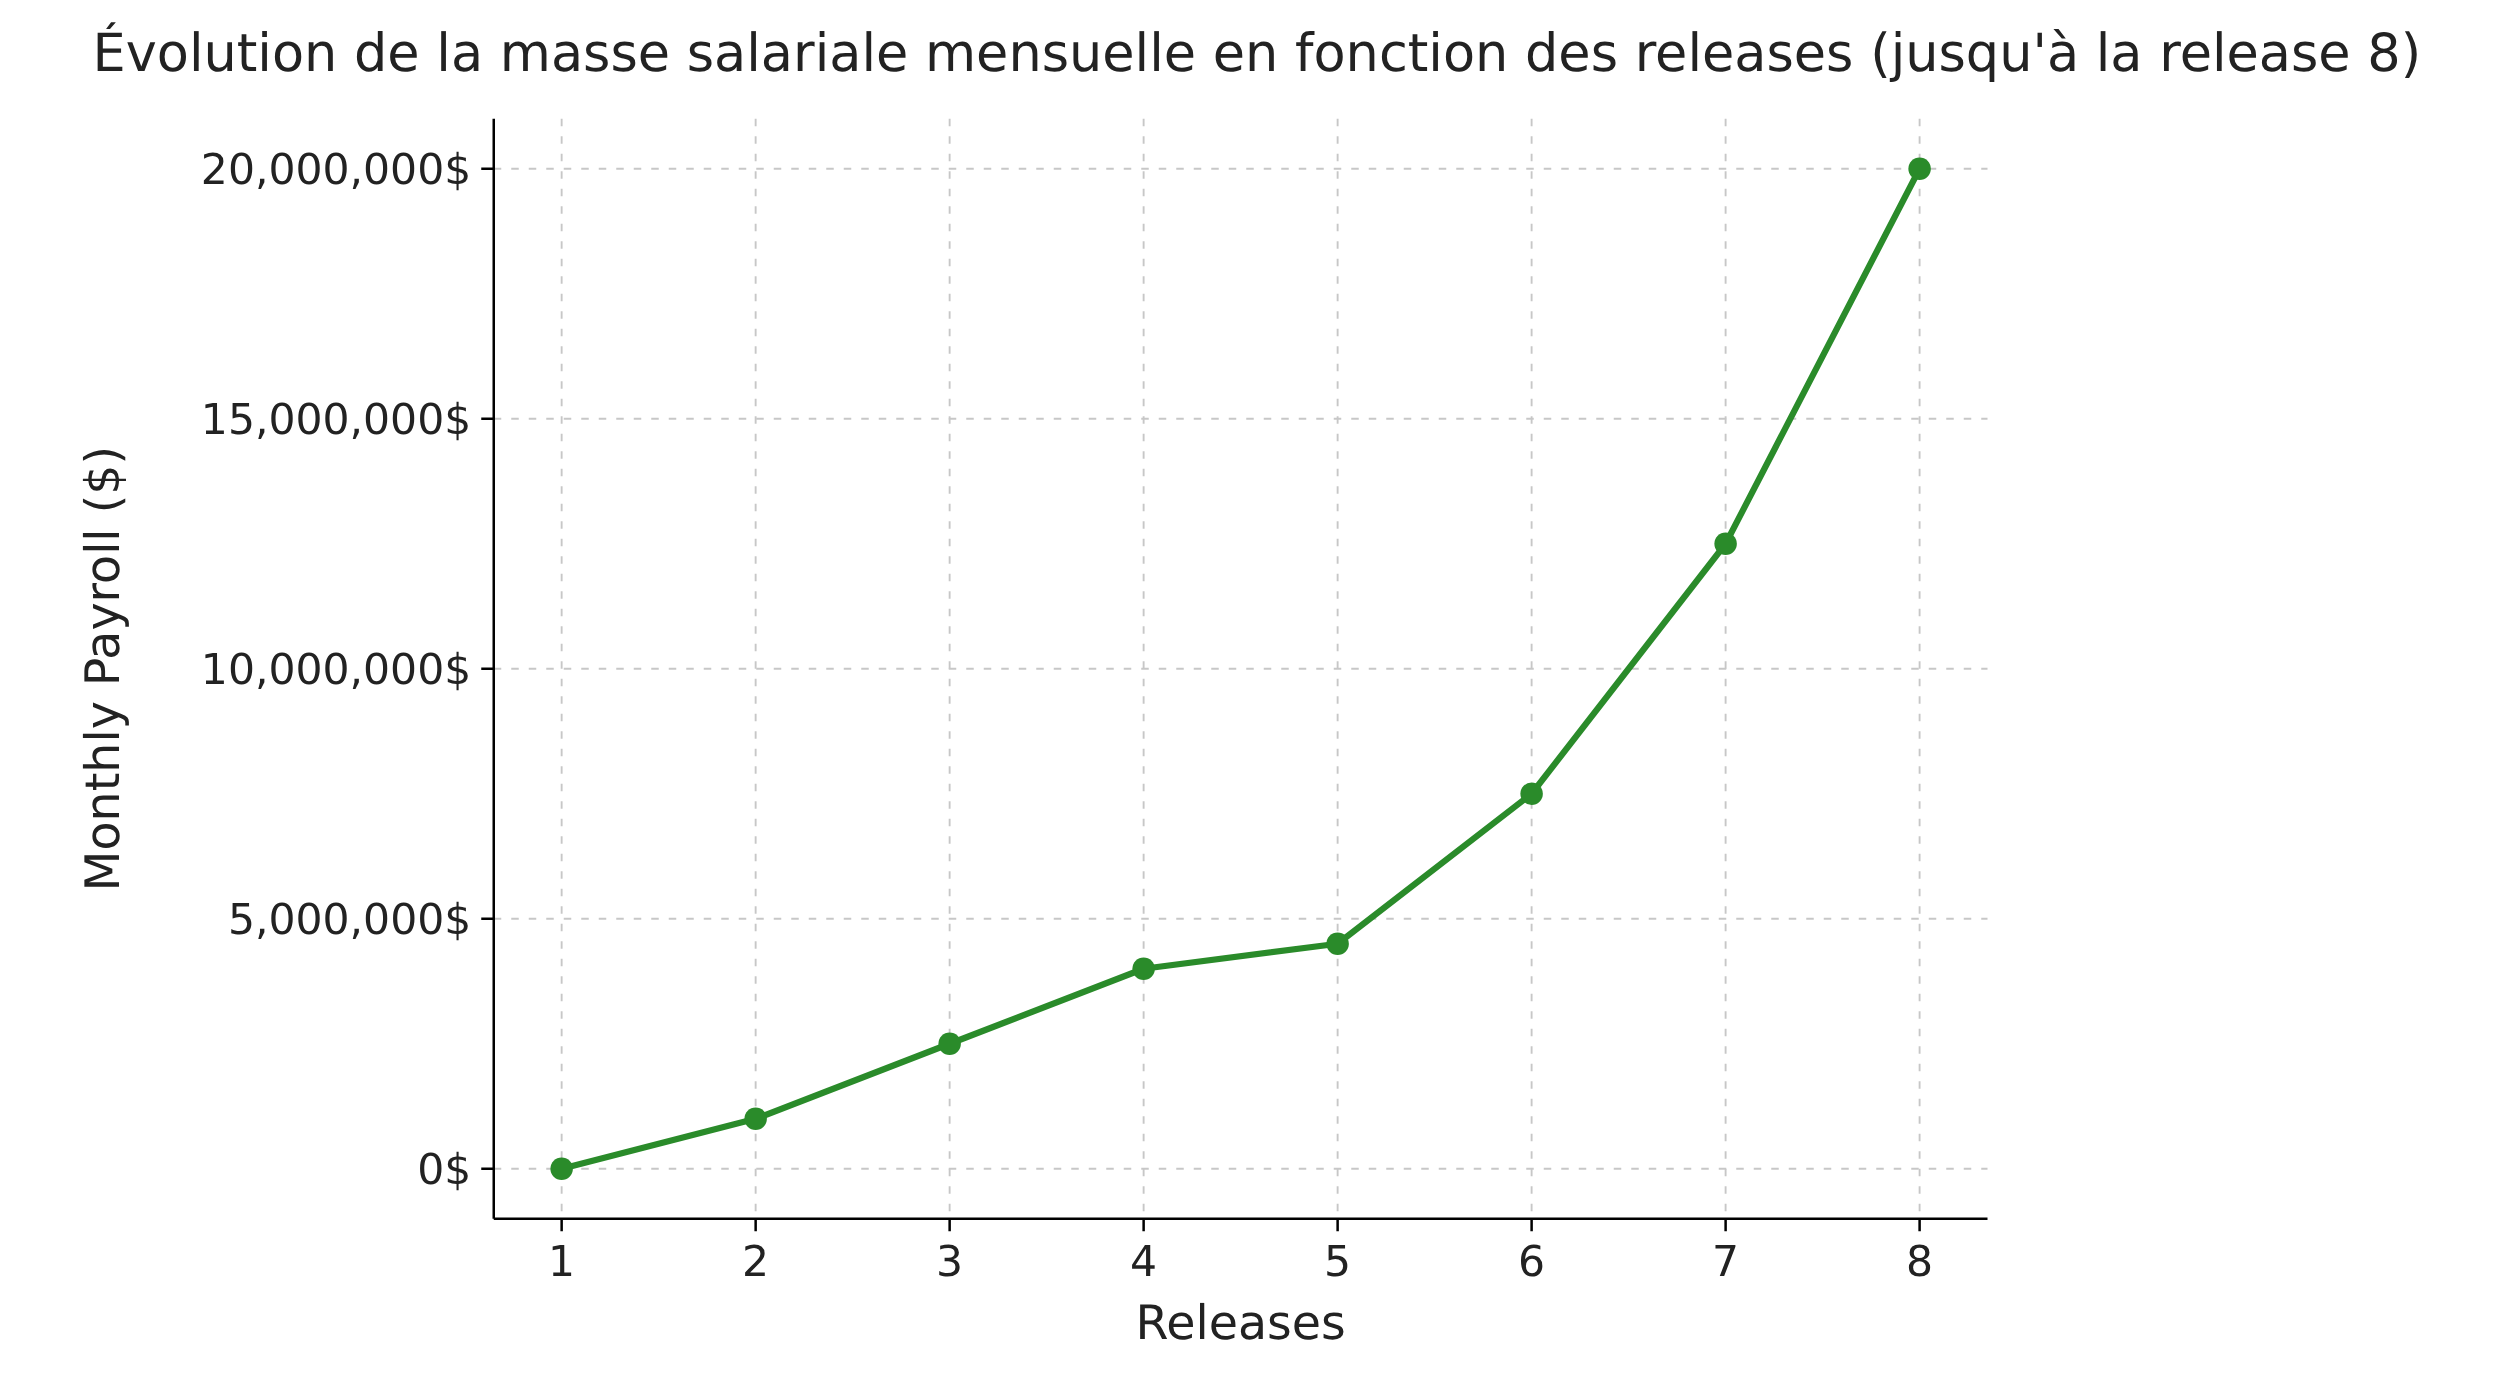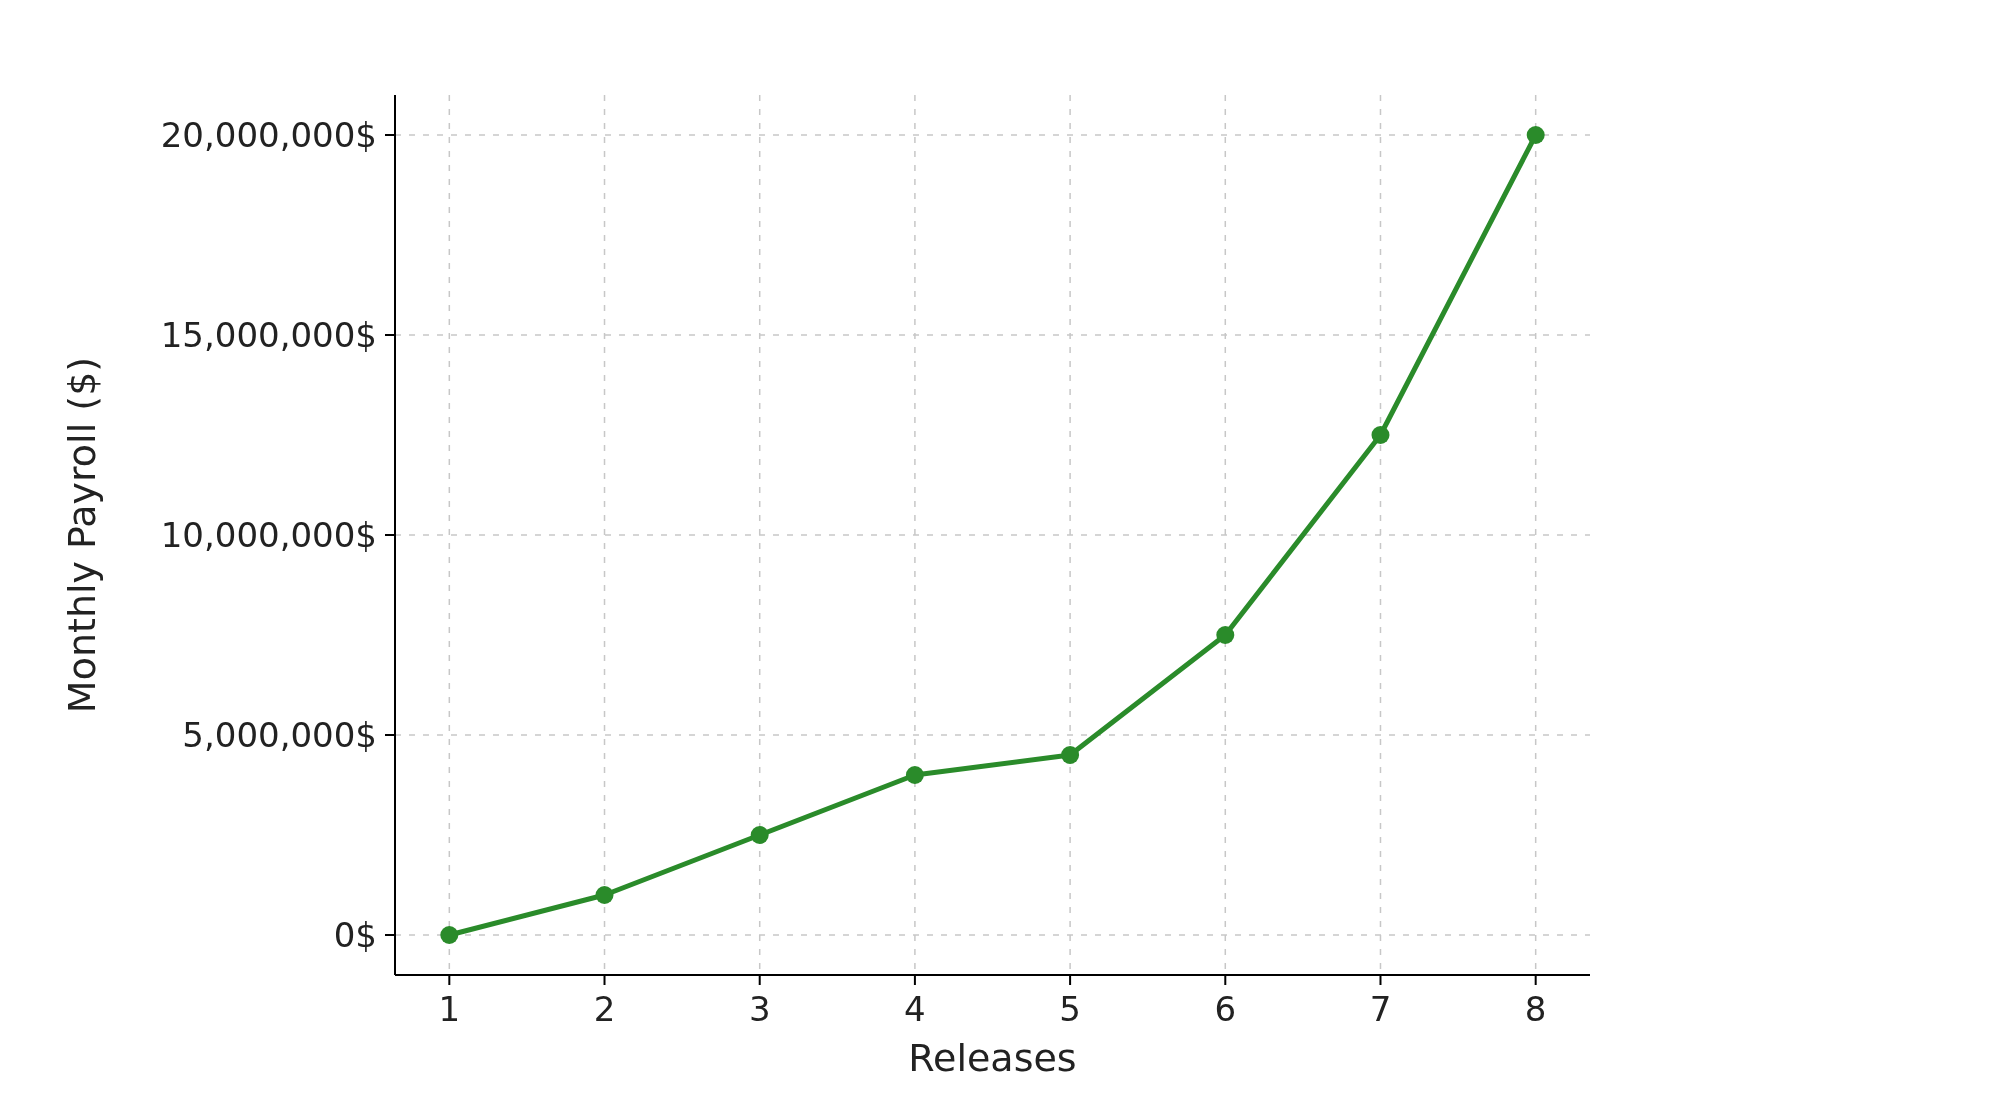--- a/index.html
+++ b/index.html
@@ -67,20 +67,21 @@
     stroke-linecap: round;
   }
   .series-point {
     stroke-width: 0;
   }
 </style>
 </head>
 <body>
 
 <div class="chart-wrap">
+  <div class="chart-title">Évolution de la masse salariale mensuelle en fonction des releases (jusqu'à la release 8)</div>
   <svg id="chart-svg" width="2011" height="1108" viewBox="0 0 2011 1108">
       <line x1="449.3181818181818" y1="95" x2="449.3181818181818" y2="975" class="grid-line"></line>
       <line x1="604.5129870129871" y1="95" x2="604.5129870129871" y2="975" class="grid-line"></line>
       <line x1="759.7077922077922" y1="95" x2="759.7077922077922" y2="975" class="grid-line"></line>
       <line x1="914.9025974025974" y1="95" x2="914.9025974025974" y2="975" class="grid-line"></line>
       <line x1="1070.0974025974026" y1="95" x2="1070.0974025974026" y2="975" class="grid-line"></line>
       <line x1="1225.2922077922078" y1="95" x2="1225.2922077922078" y2="975" class="grid-line"></line>
       <line x1="1380.487012987013" y1="95" x2="1380.487012987013" y2="975" class="grid-line"></line>
       <line x1="1535.6818181818182" y1="95" x2="1535.6818181818182" y2="975" class="grid-line"></line>
       <line x1="395" y1="935" x2="1590" y2="935" class="grid-line"></line>

